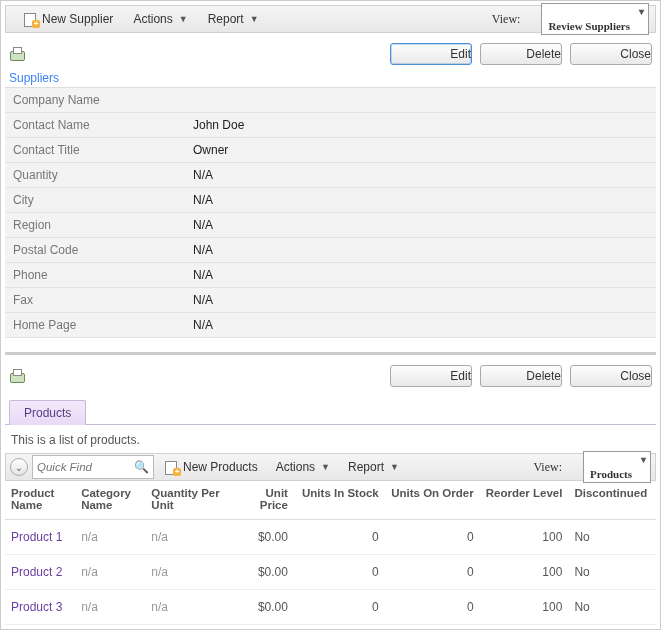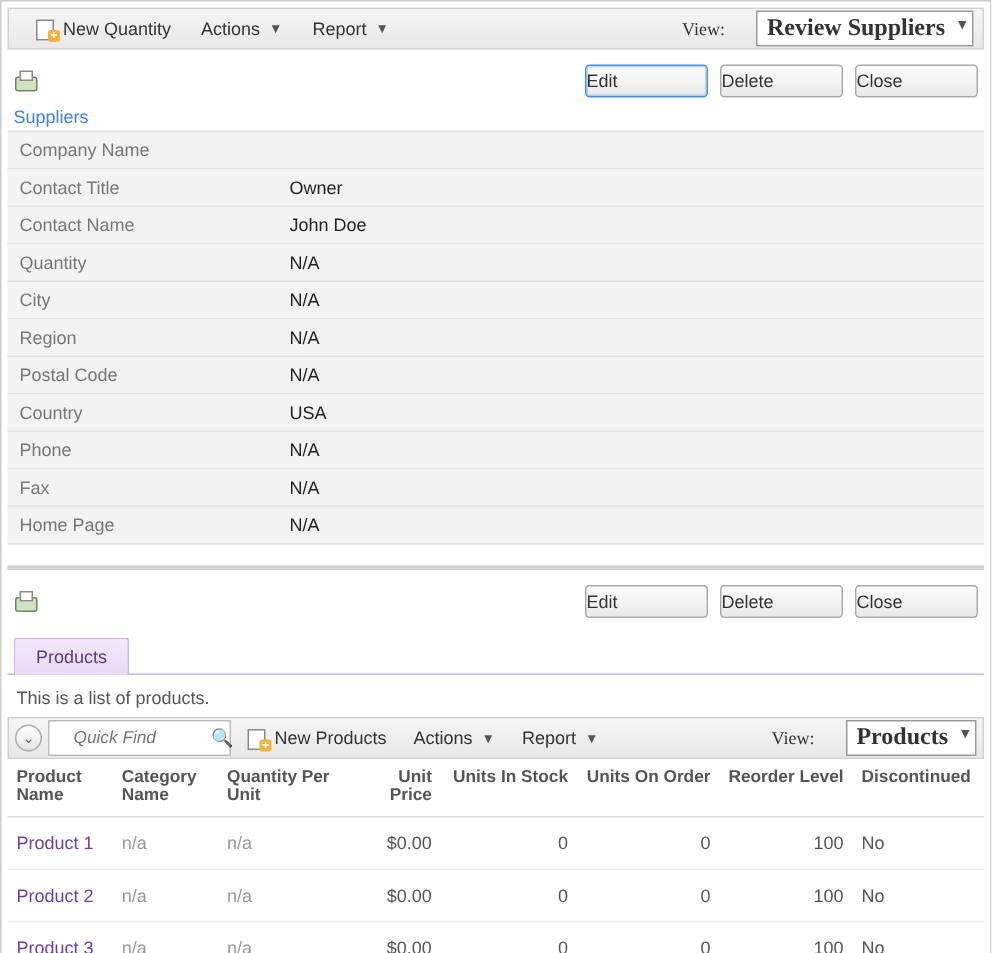--- a/index.html
+++ b/index.html
@@ -5,36 +5,36 @@
 * { box-sizing: border-box; margin: 0; padding: 0; }
 body { font-family: "Segoe UI", Tahoma, Arial, sans-serif; font-size: 12px; color: #333; background: #fff; width: 661px; }
 .outer { border: 1px solid #ccc; padding: 4px; }
 
 
 .toolbar { background: linear-gradient(to bottom, #f5f5f5, #e8e8e8); border: 1px solid #d0d0d0; height: 28px; display: flex; align-items: center; padding: 0 6px; }
 .toolbar-left { display: flex; align-items: center; gap: 0; }
 .toolbar-item { display: flex; align-items: center; gap: 4px; padding: 3px 10px; cursor: pointer; color: #333; }
 .toolbar-right { margin-left: auto; display: flex; align-items: center; gap: 21px; font-family: Liberation Serif, serif; }
 .view-label { color: #333; }
-.view-select { background: #fff; border: 1px solid #999; padding: 2px 18px 2px 6px; font-weight: bold; font-size: 16px; position: relative; cursor: pointer; }
+.view-select { background: #fff; border: 1px solid #999; padding: 16px 18px 2px 6px; font-weight: bold; font-size: 11px; position: relative; cursor: pointer; }
 .view-select::after { content: "▾"; position: absolute; right: 4px; top: 2px; font-size: 10px; color: #555; }
 .caret { font-size: 9px; color: #555; margin-left: 2px; }
 
 
 .page-icon { width: 16px; height: 14px; display: inline-block; position: relative; }
 .page-icon::before { content: ""; position: absolute; left: 2px; top: 1px; width: 10px; height: 12px; background: #fff; border: 1px solid #888; }
 .page-icon .plus { position: absolute; right: -2px; bottom: -2px; width: 8px; height: 8px; background: #f7b23e; border-radius: 2px; display:flex; align-items:center; justify-content:center; font-size:8px; line-height:8px; color:#fff; font-weight:bold; }
 .print-icon { width: 16px; height: 14px; display: inline-block; position: relative; }
 .print-icon::before { content:""; position:absolute; left:1px; top:4px; width:13px; height:8px; background:#cfe3c0; border:1px solid #6b8a5a; border-radius:2px; }
 .print-icon::after { content:""; position:absolute; left:4px; top:0; width:7px; height:5px; background:#fff; border:1px solid #888; }
 
 
 .button-row { display: flex; align-items: center; padding: 10px 4px 6px 4px; }
 .button-row .spacer { flex: 1; }
-.btn { background: linear-gradient(to bottom, #fdfdfd, #e9e9e9); border: 1px solid #a9a9a9; border-radius: 3px; padding: 3px 0; width: 82px; text-align: left; font-size: 12px; cursor: pointer; margin-left: 8px; color:#333; }
+.btn { background: linear-gradient(to bottom, #fdfdfd, #e9e9e9); border: 1px solid #a9a9a9; border-radius: 3px; padding: 3px 0; width: 82px; text-align: right; font-size: 12px; cursor: pointer; margin-left: 8px; color:#333; }
 .btn.primary { border: 1px solid #4a90d9; box-shadow: 0 0 0 1px rgba(74,144,217,0.3) inset; }
 
 
 .section-title { font-weight: normal; color: #3b82f6; padding: 0 4px 2px 4px; font-size: 12px; }
 .section-sub { color: #666; padding: 0 4px 6px 4px; font-size: 11.5px; }
 
 
 .details { border-top: 1px solid #ddd; }
 .detail-row { display: flex; border-bottom: 1px solid #e2e2e2; background: #f3f3f3; }
 .detail-row:nth-child(even) { background: #f3f3f3; }
@@ -45,21 +45,21 @@
 
 
 .tab-strip { margin: 6px 0 0 0; border-bottom: 1px solid #c8b8dc; padding-left: 4px; }
 .tab { display: inline-block; background: linear-gradient(to bottom,#f3e9fb,#e9d9f5); border: 1px solid #c8b8dc; border-bottom: none; padding: 5px 14px; color: #5a3a87; font-size: 12px; border-radius: 2px 2px 0 0; position: relative; top: 1px; cursor: pointer; }
 
 .list-desc { color:#555; padding: 8px 6px 6px 6px; font-size:12px; }
 
 
 .prod-toolbar { background: linear-gradient(to bottom,#f5f5f5,#e8e8e8); border:1px solid #d0d0d0; height: 28px; display:flex; align-items:center; padding: 0 4px; gap:0; }
 .circle-btn { width:18px; height:18px; border:1px solid #aaa; border-radius:50%; background:linear-gradient(to bottom,#fff,#e5e5e5); display:flex; align-items:center; justify-content:center; font-size:10px; cursor:pointer; margin-right:4px; color:#666; }
-.search-box { display:flex; align-items:center; border:1px solid #bbb; background:#fff; height:24px; width:122px; padding:0 16px; }
+.search-box { display:flex; align-items:center; border:1px solid #bbb; background:#fff; height:24px; width:122px; padding:0 4px; }
 .search-box input { border:none; outline:none; font-style:italic; color:#888; width:92px; font-size:11.5px; background:transparent; }
 .search-icon { font-size:12px; color:#888; cursor:pointer; margin-left:auto; }
 .prod-toolbar .toolbar-item { padding: 3px 9px; }
 
 
 .ptable { width:100%; border-collapse: collapse; }
 .ptable th { text-align:left; font-weight:bold; color:#555; font-size:11.5px; padding: 6px 6px 8px 6px; border-bottom:1px solid #ddd; vertical-align:top; }
 .ptable th.r, .ptable td.r { text-align:right; }
 .ptable td { padding: 10px 6px; color:#555; font-size:12px; border-bottom:1px solid #eee; }
 .ptable td.link { color:#6b3fa0; cursor:pointer; }
@@ -69,21 +69,21 @@
 <body>
 
 <div class="outer">
 
   <div class="toolbar">
     <div class="toolbar-left">
       <div class="toolbar-item">
         <span class="page-icon">
             <span class="plus">+</span>
           </span>
-        <span>New Quantity</span>
+        <span>New Supplier</span>
       </div>
       <div class="toolbar-item">
         <span>Actions</span>
         <span class="caret">▼</span>
       </div>
       <div class="toolbar-item">
         <span>Report</span>
         <span class="caret">▼</span>
       </div>
     </div>
@@ -103,46 +103,42 @@
     <div class="btn">Close</div>
   </div>
 
   <div class="section-title">Suppliers</div>
 
   <div class="details" id="supplier-details">
       <div class="detail-row">
         <div class="detail-label">Company Name</div>
       </div>
       <div class="detail-row">
+        <div class="detail-label">Contact Name</div>
+        <div class="detail-value">John Doe</div>
+      </div>
+      <div class="detail-row">
         <div class="detail-label">Contact Title</div>
         <div class="detail-value">Owner</div>
       </div>
       <div class="detail-row">
-        <div class="detail-label">Contact Name</div>
-        <div class="detail-value">John Doe</div>
-      </div>
-      <div class="detail-row">
         <div class="detail-label">Quantity</div>
         <div class="detail-value">N/A</div>
       </div>
       <div class="detail-row">
         <div class="detail-label">City</div>
         <div class="detail-value">N/A</div>
       </div>
       <div class="detail-row">
         <div class="detail-label">Region</div>
         <div class="detail-value">N/A</div>
       </div>
       <div class="detail-row">
         <div class="detail-label">Postal Code</div>
         <div class="detail-value">N/A</div>
-      </div>
-      <div class="detail-row">
-        <div class="detail-label">Country</div>
-        <div class="detail-value">USA</div>
       </div>
       <div class="detail-row">
         <div class="detail-label">Phone</div>
         <div class="detail-value">N/A</div>
       </div>
       <div class="detail-row">
         <div class="detail-label">Fax</div>
         <div class="detail-value">N/A</div>
       </div>
       <div class="detail-row">

